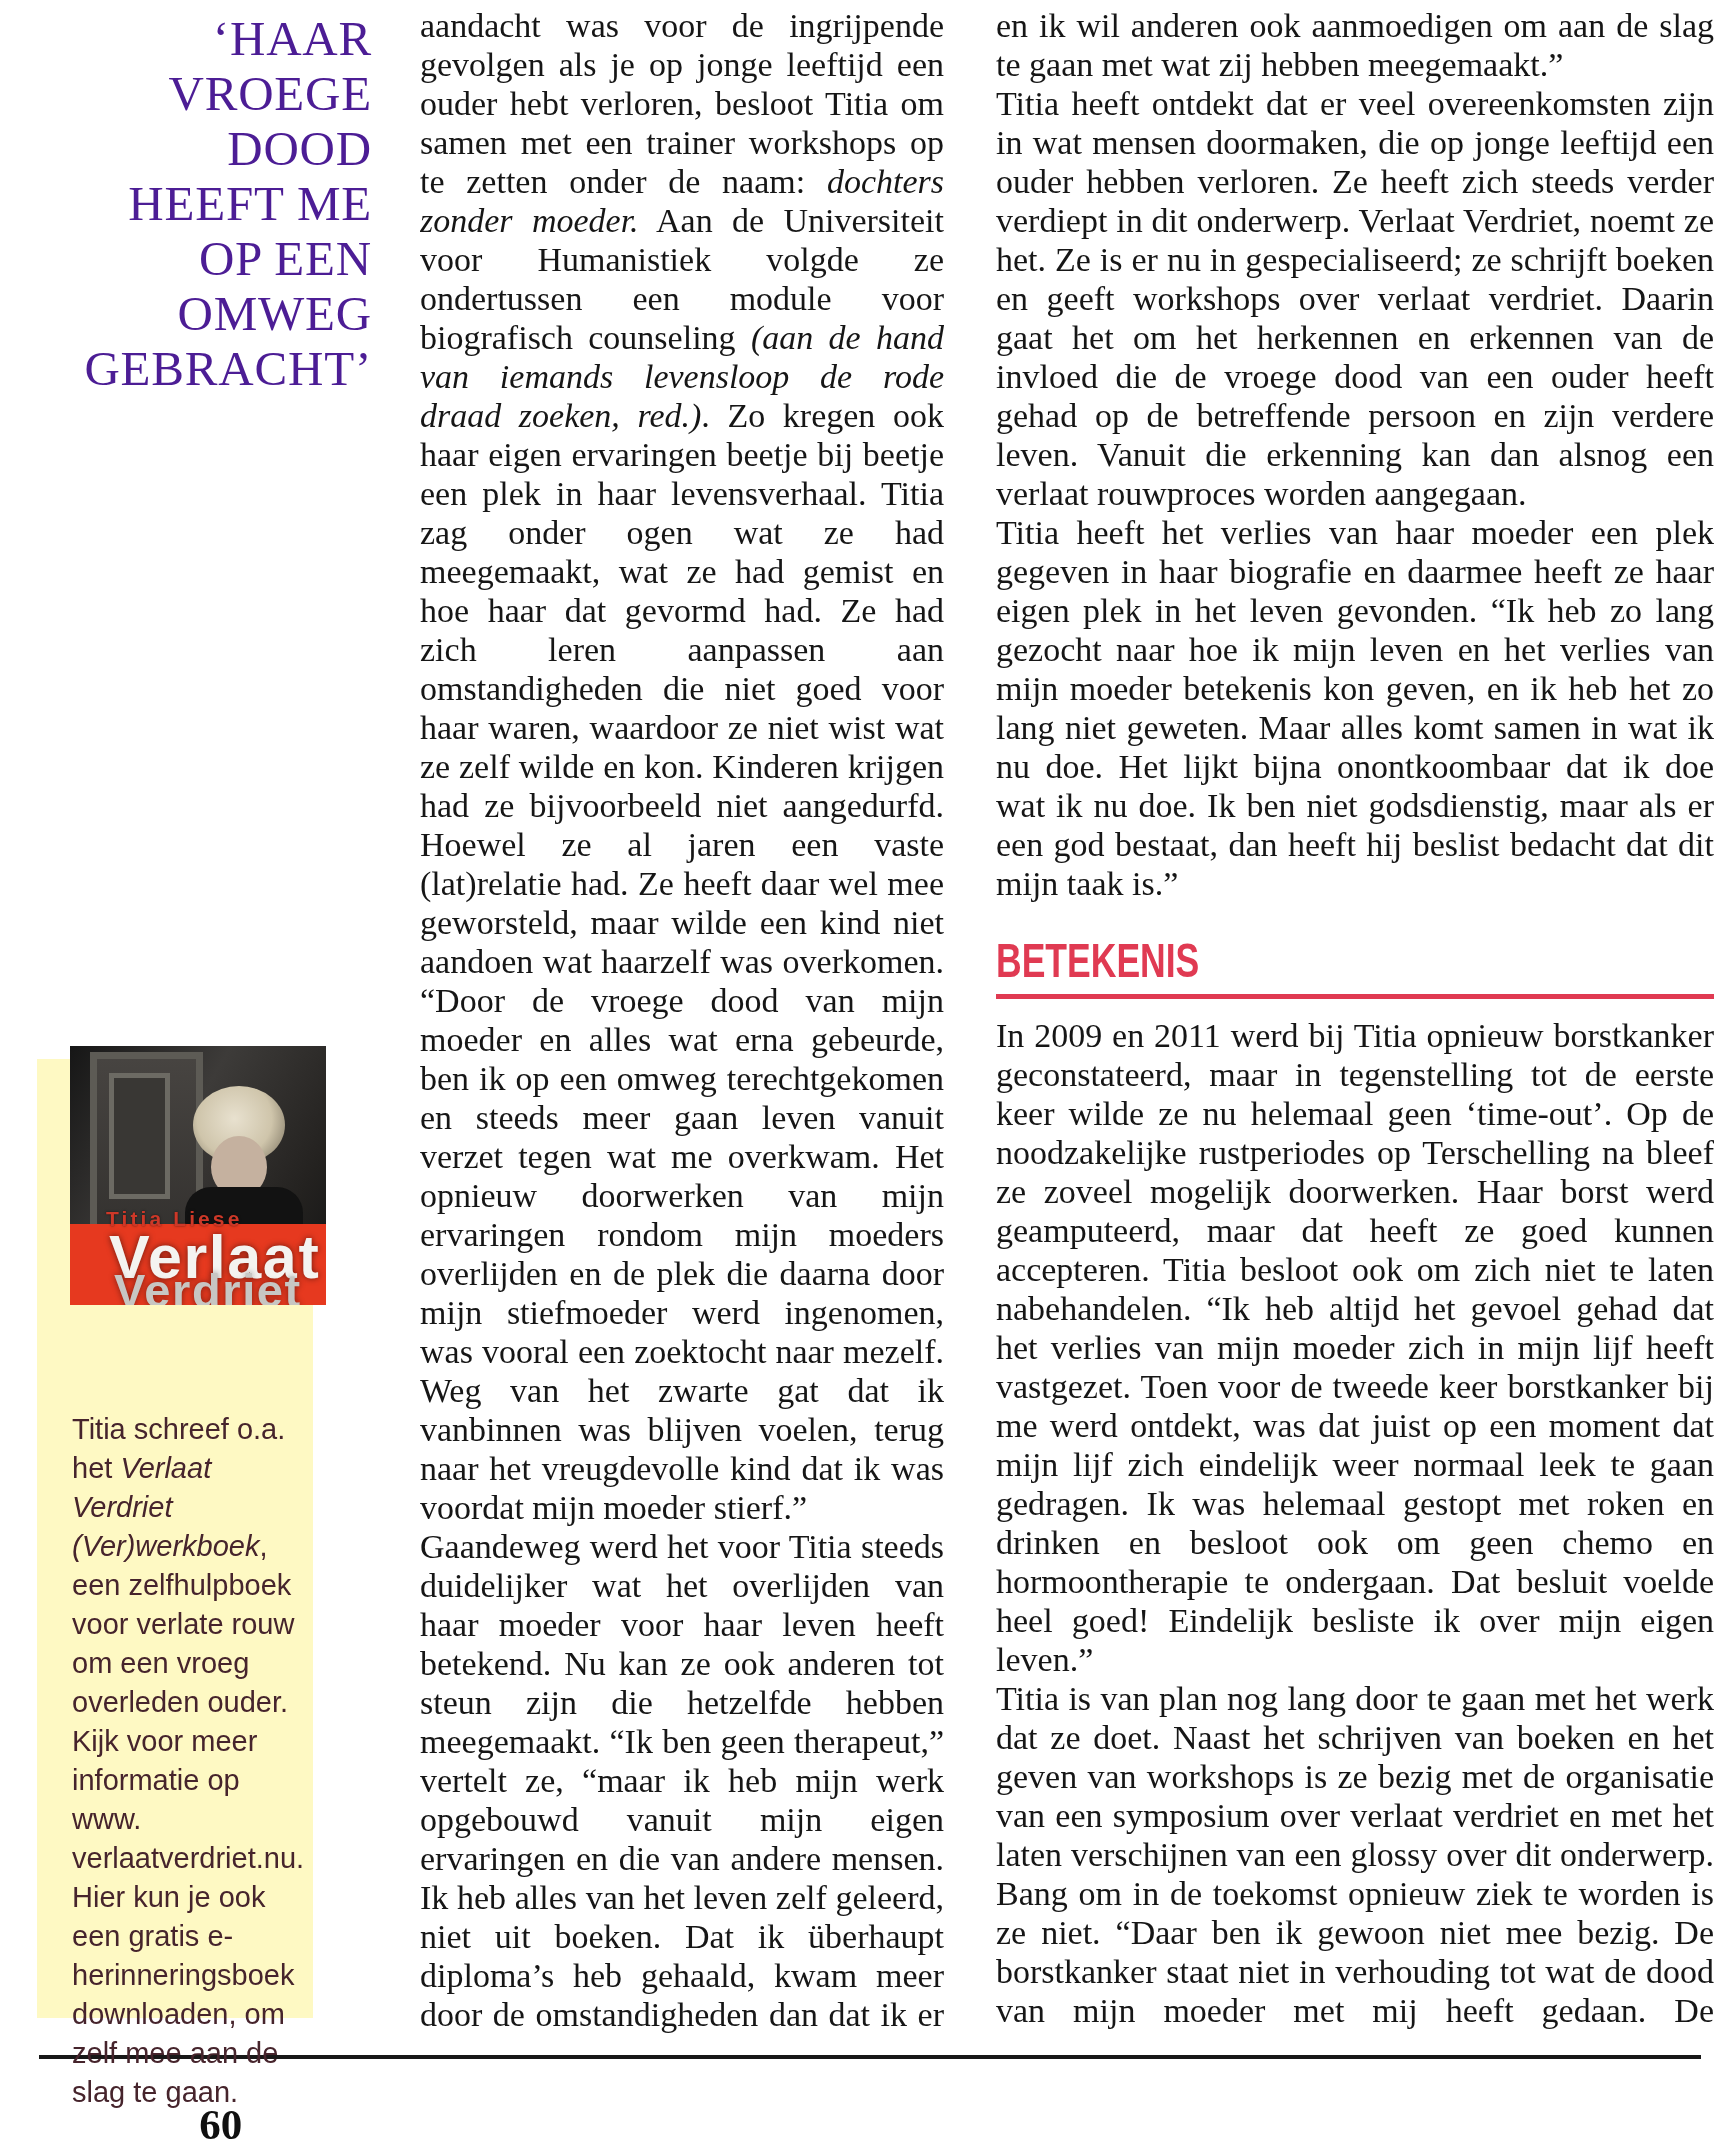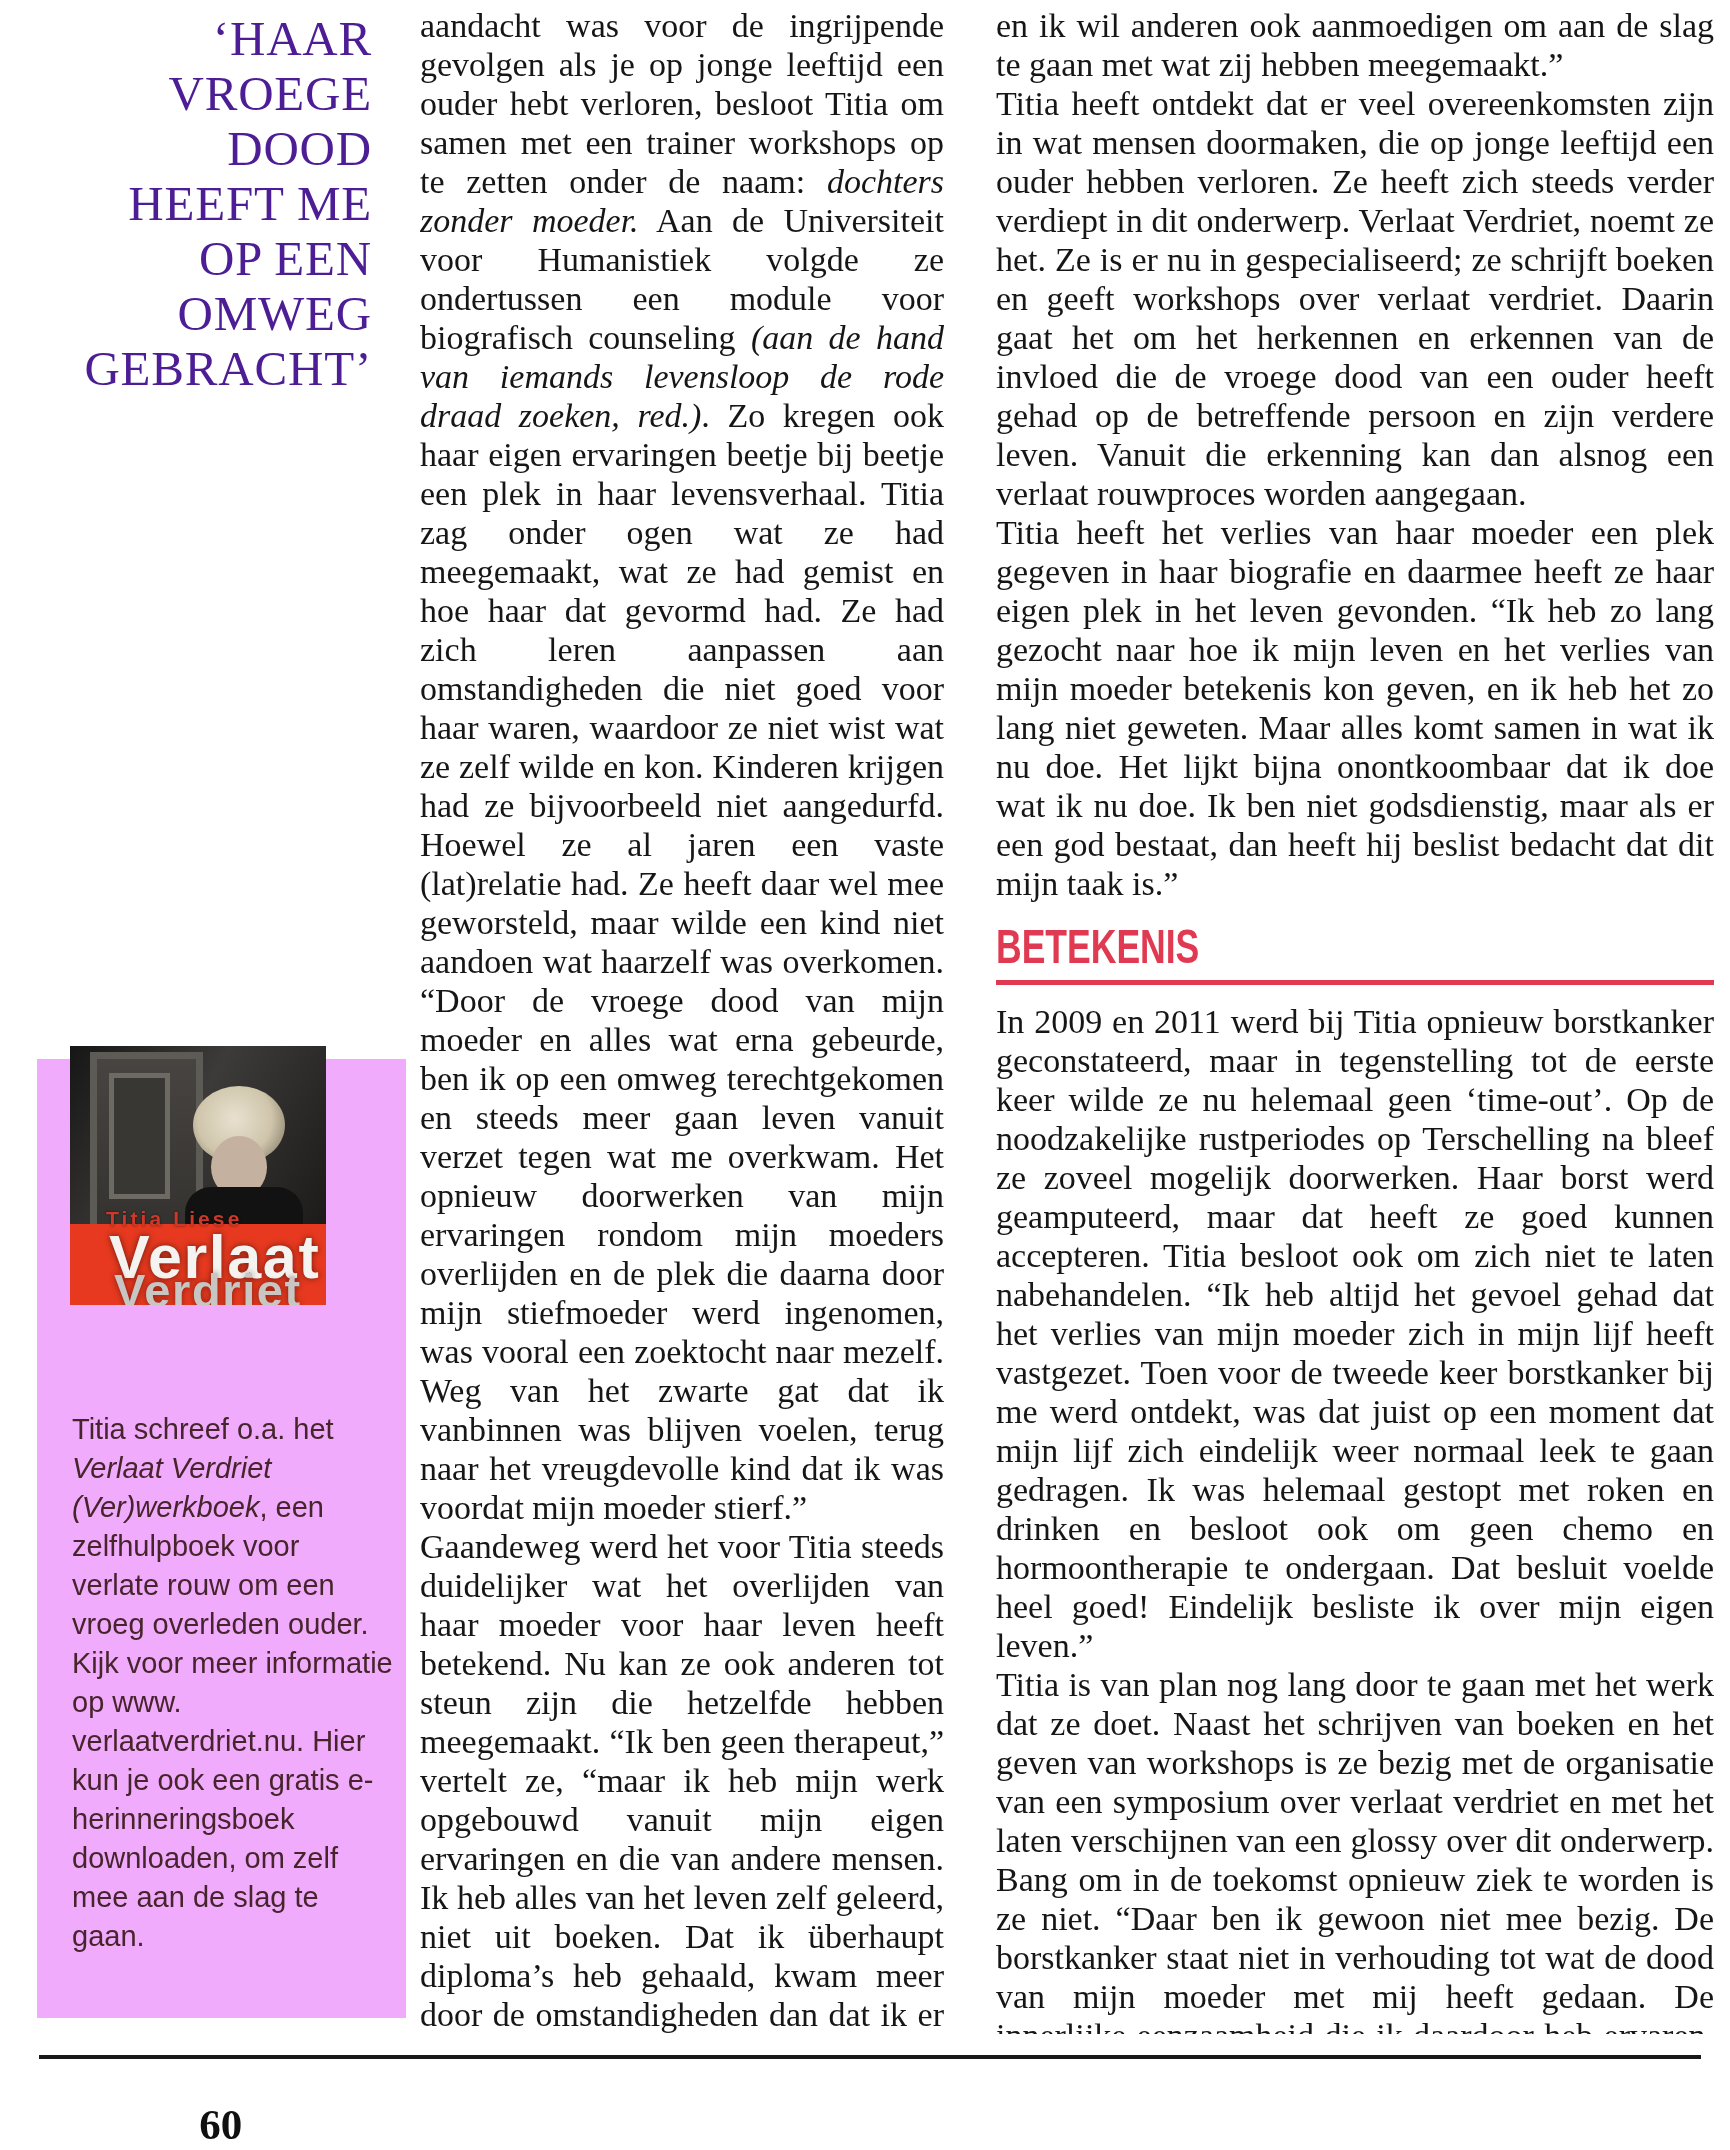--- a/index.html
+++ b/index.html
@@ -16,28 +16,28 @@
   .col{position:absolute;top:6.2px;text-align:justify;
        -webkit-hyphens:auto;hyphens:auto;}
   .col-middle{left:420px;width:524px;height:2028px;overflow:hidden;
        font-size:34px;line-height:39px;}
   .col-right{left:996px;width:718px;height:2028px;overflow:hidden;
        font-size:34px;line-height:39px;}
   .col p{margin:0;}
   .it{font-style:italic;}
 
   .section-heading{border-bottom:5.4px solid #e03a52;padding-bottom:9.3px;
-       margin:20px 0 17px 0;line-height:1;}
+       margin:34px 0 17px 0;line-height:1;}
   .section-heading .hd-text{display:inline-block;transform:scaleX(.74);
        transform-origin:0 70%;font-family:"Liberation Sans",sans-serif;
        font-weight:bold;font-size:48px;color:#e03a52;letter-spacing:0;}
 
   
-  .pink-panel{position:absolute;left:37px;top:1059px;width:369px;height:959px;
-       background:#f0abfc;z-index:1;}
+  .pink-panel{position:absolute;left:37px;top:1059px;width:276px;height:959px;
+       background:#fef9c3;z-index:1;}
   .caption{position:absolute;left:35px;top:351px;right:12.4px;
        font-family:"Liberation Sans",sans-serif;font-size:29px;line-height:39px;
        color:#46242c;text-align:left;}
 
   .book-cover{position:absolute;left:70px;top:1018px;width:256px;height:259px;
        z-index:2;background:#2b2927;overflow:hidden;margin-top:28px;}
   .cover-photo{position:absolute;left:0;top:0;right:0;height:254px;
        background:linear-gradient(120deg,#161616 0%,#3d3b39 40%,#242220 78%,#141414 100%);}
   .door{position:absolute;left:20px;top:6.2px;width:99px;height:244px;
        border:7px solid #5d5b55;background:linear-gradient(#474441,#2c2a28);}

